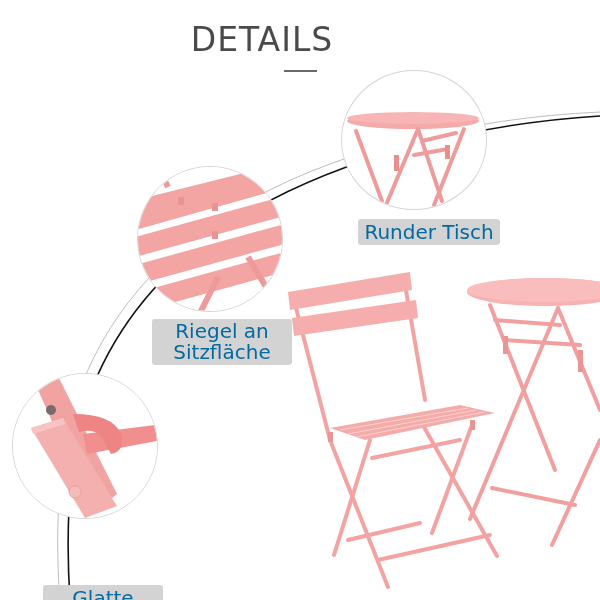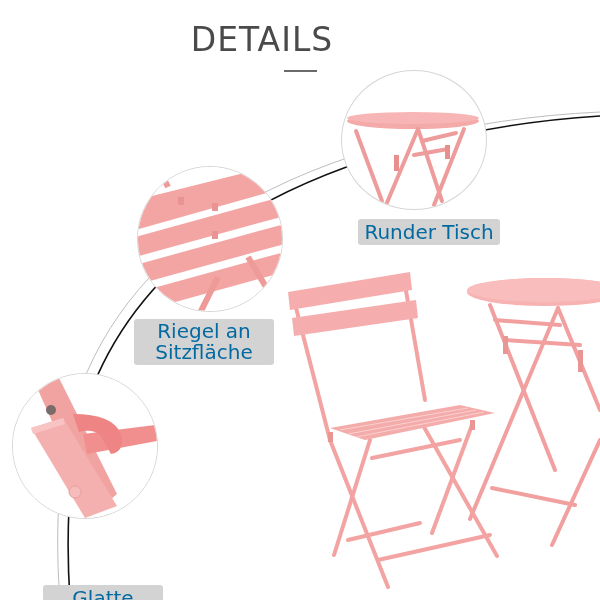--- a/index.html
+++ b/index.html
@@ -75,21 +75,21 @@
       <line x1="80" y1="110" x2="60" y2="150"></line>
       <line x1="110" y1="90" x2="140" y2="140"></line>
     </g>
     <g fill="#e99392">
       <rect x="40" y="30" width="6" height="8"></rect>
       <rect x="74" y="36" width="6" height="8"></rect>
       <rect x="74" y="64" width="6" height="8"></rect>
     </g>
   </svg>
 </div>
-<div class="label" style="left:134px; top:319px; width:140px; line-height:21px;">
+<div class="label" style="left:152px; top:319px; width:140px; line-height:21px;">
   <div>Riegel an Sitzfläche</div>
 </div>
 
 <div class="circle" style="left:12px; top:373px; width:144px; height:144px;">
   <svg width="144" height="144" viewBox="0 0 144 144">
     <rect width="144" height="144" fill="#fff"></rect>
 
     <polygon points="18,0 44,0 104,120 80,140" fill="#f1a3a2"></polygon>
 
     <polygon points="70,60 150,50 150,66 74,80" fill="#f08f8e"></polygon>

